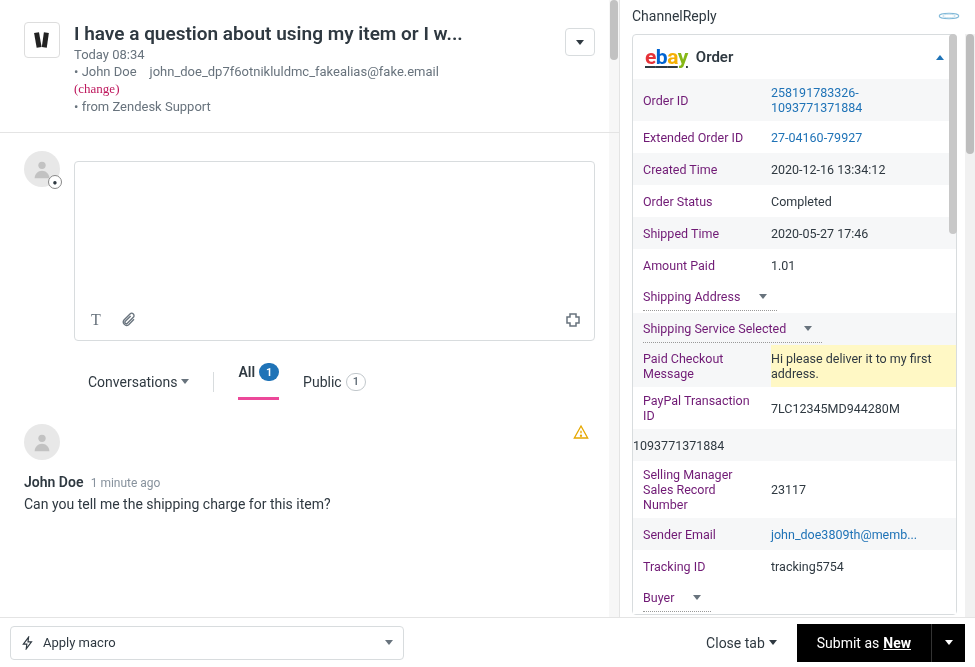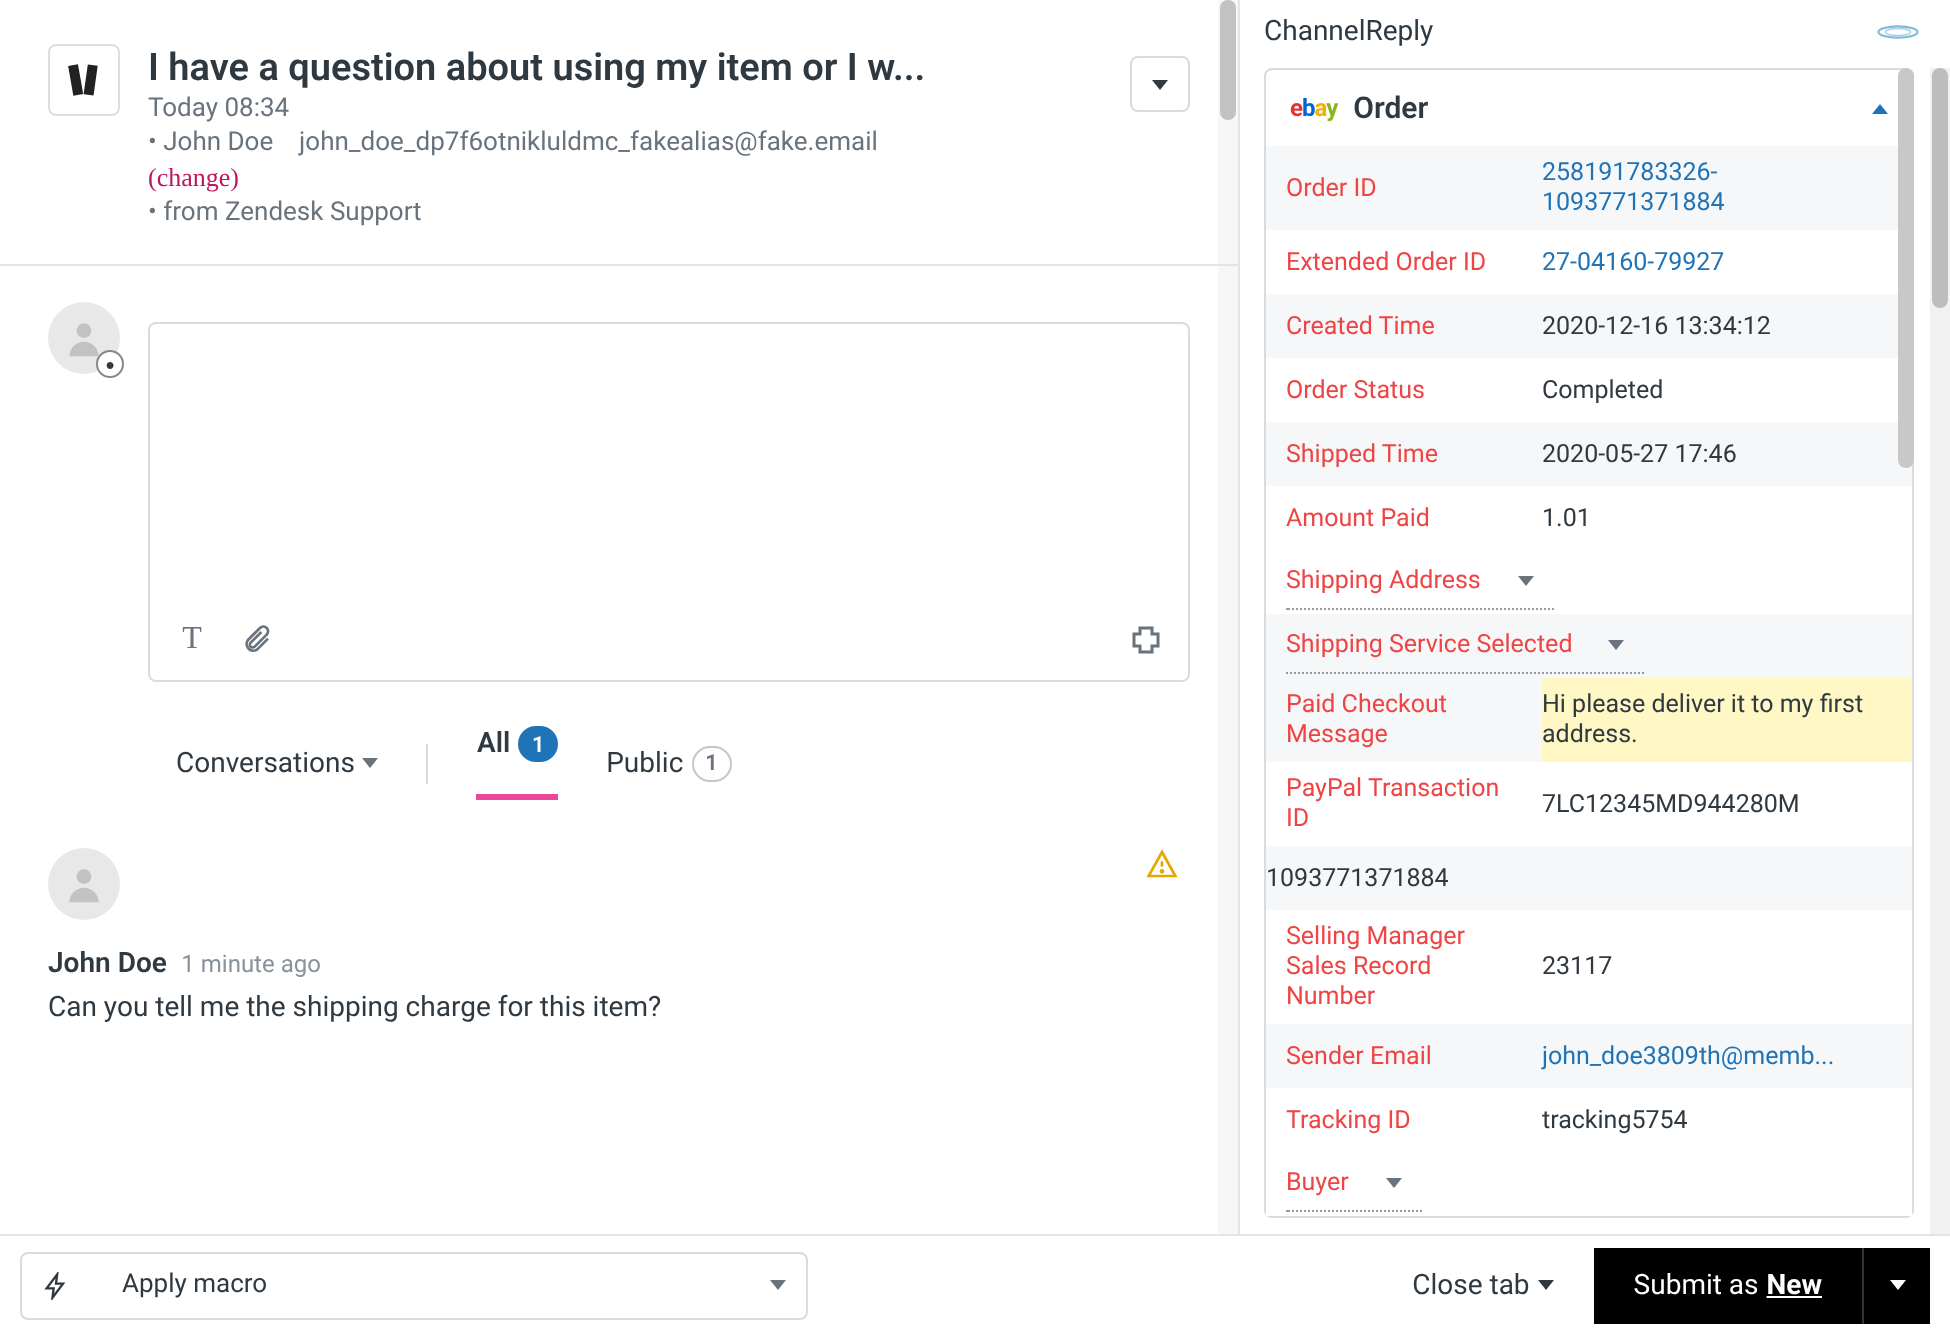--- a/index.html
+++ b/index.html
@@ -61,36 +61,36 @@
   .rp-scroll-outer .thumb { position:absolute; top:0; left:1px; width:8px; height:120px; background:#bdbdbd; border-radius:4px; }
   .rp-inner { position:absolute; top:0; left:12px; right:18px; bottom:0; overflow:hidden; }
   .rp-scroll-inner { position:absolute; right:0; top:0; width:8px; height:100%; }
   .rp-scroll-inner .thumb { position:absolute; top:0; left:0; width:8px; height:200px; background:#c8c8c8; border-radius:4px; }
 
   .card { border: 1px solid #d8dcde; border-radius: 4px; margin-bottom: 10px; background: #fff; }
   .card-header { display: flex; align-items: center; padding: 10px 12px; font-size: 15px; font-weight: 600; gap: 8px; }
   .card-header .sp { flex: 1; }
   .row { display: flex; align-items: center; min-height: 32px; font-size: 12.5px; }
   .row:nth-child(even) { background: #f6f7f8; }
-  .row .k { width: 138px; padding: 6px 10px; color: #ef4444; }
+  .row .k { width: 138px; padding: 6px 10px; color: #701a75; }
   .row .v { flex: 1; padding: 6px 6px 6px 0; color: #2f3941; word-break: break-word; }
   .row .v.link { color: #1f73b7; }
   .row.highlight .v { background: #fff8c5; }
   .row.collapsible .k { border-bottom: 1px dotted #999; cursor: pointer; display:inline-flex; align-items:center; gap:6px; width:auto; margin-left:10px; padding-left:0; }
   .row.collapsible { background: #f6f7f8; }
 
-  .ebay-logo { font-weight: 700; font-size: 12px; letter-spacing: -0.5px; }
+  .ebay-logo { font-weight: 700; font-size: 21px; letter-spacing: -0.5px; text-decoration: underline; }
   .ebay-logo .r { color: #e53238; }
   .ebay-logo .b { color: #0064d2; }
   .ebay-logo .y { color: #f5af02; }
   .ebay-logo .g { color: #86b817; }
 
   
   .footer { height: 50px; border-top: 1px solid #e4e4e4; display: flex; align-items: center; padding: 0 10px; gap: 10px; }
-  .macro { flex: 0 0 394px; height: 34px; border: 1px solid #d8dcde; border-radius: 4px; display: flex; align-items: center; padding: 0 10px; gap: 26px; color: #2f3941; cursor: pointer; }
+  .macro { flex: 0 0 394px; height: 34px; border: 1px solid #d8dcde; border-radius: 4px; display: flex; align-items: center; padding: 0 10px; gap: 8px; color: #2f3941; cursor: pointer; }
   .macro .sp { flex: 1; }
   .footer .sp-main { flex: 1; }
   .close-tab { display: flex; align-items: center; gap: 4px; cursor: pointer; font-size: 14px; padding: 0 10px; }
   .submit-group { display: flex; }
   .submit-btn { background: #000; color: #fff; height: 38px; padding: 0 20px; display: flex; align-items: center; font-size: 14px; cursor: pointer; }
   .submit-btn b { font-weight: 700; margin-left: 4px; text-decoration: underline; }
   .submit-caret { background: #000; color: #fff; height: 38px; width: 34px; display: flex; align-items: center; justify-content: center; border-left: 1px solid #333; cursor: pointer; }
   .chev { display:inline-block; width:0; height:0; border-left:4px solid transparent; border-right:4px solid transparent; }
   .chev.down { border-top:5px solid currentColor; }
   .chev.up { border-bottom:5px solid currentColor; }

